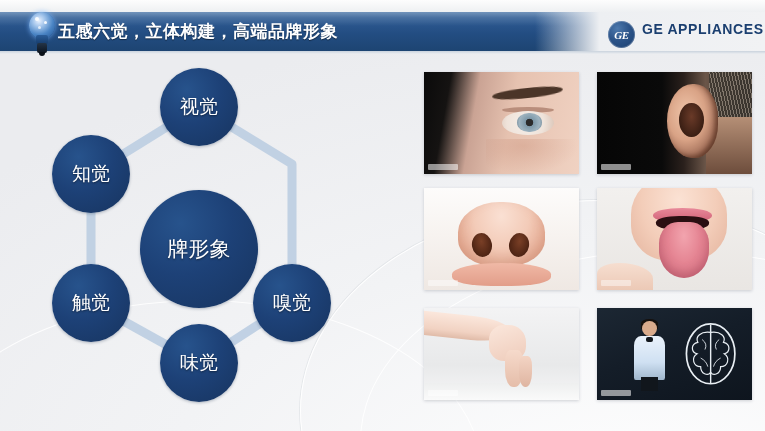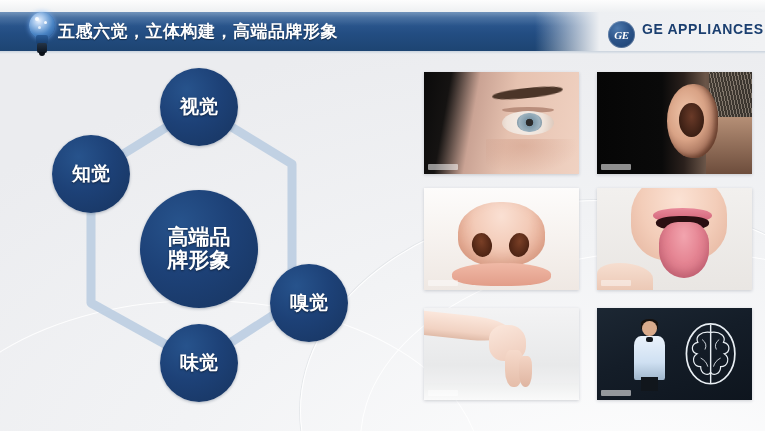--- a/index.html
+++ b/index.html
@@ -61,27 +61,27 @@
     font-style:italic;font-size:11px;font-weight:bold;letter-spacing:-.5px;}
   .ge-text{color:#1b3f70;font-size:14px;font-weight:bold;letter-spacing:.6px;white-space:nowrap;}
 
   
   .diagram{position:absolute;left:10px;top:56px;width:395px;height:365px;}
   .ringsvg{position:absolute;left:0;top:0;}
   .node{position:absolute;border-radius:50%;
     background:radial-gradient(circle at 34% 28%,#27538c 0%,#1d4177 45%,#17345f 100%);
     box-shadow:0 1px 3px rgba(20,40,70,.30);
     display:flex;align-items:center;justify-content:center;text-align:center;
-    color:#ffffff;font-weight:bold;line-height:1.08;
+    color:#ffffff;font-weight:normal;line-height:1.08;
     text-shadow:0 1px 2px rgba(0,0,0,.5);}
   .node.outer{width:78px;height:78px;font-size:19px;}
   .node.center{width:118px;height:118px;font-size:21px;}
   .n-top   {left:150px;top:12px;}
   .n-upr   {left:243px;top:69px;}
-  .n-lwr   {left:260px;top:208px;text-align:right;}
+  .n-lwr   {left:243px;top:208px;text-align:right;}
   .n-bot   {left:150px;top:268px;justify-content:center;}
   .n-lwl   {left:42px;top:208px;}
   .n-upl   {left:42px;top:79px;align-items:center;}
   .n-ctr   {left:130px;top:134px;}
   .node.center .ctxt{display:block;padding:0 6px;}
 
   
   .grid{position:absolute;left:424px;top:72px;width:330px;height:330px;}
   .thumb{position:absolute;width:155px;height:102px;overflow:hidden;
     background:#fff;box-shadow:0 1px 3px rgba(60,70,85,.22);}
@@ -206,27 +206,29 @@
 
     <div class="node outer n-top">
       <span>视觉</span>
     </div>
     <div class="node outer n-lwr">
       <span>嗅觉</span>
     </div>
     <div class="node outer n-bot">
       <span>味觉</span>
     </div>
+    <div class="node outer n-lwl">
+      <span>触觉</span>
+    </div>
     <div class="node outer n-upl">
       <span>知觉</span>
     </div>
 
     <div class="node center n-ctr">
       <div>
-        <span class="ctxt">高端品</span>
         <span class="ctxt">牌形象</span>
       </div>
     </div>
   </div>
 
   <div class="grid">
 
     <div class="thumb t-r1 t-c1">
       <div class="ph ph-eye">
         <div class="brow"></div>

